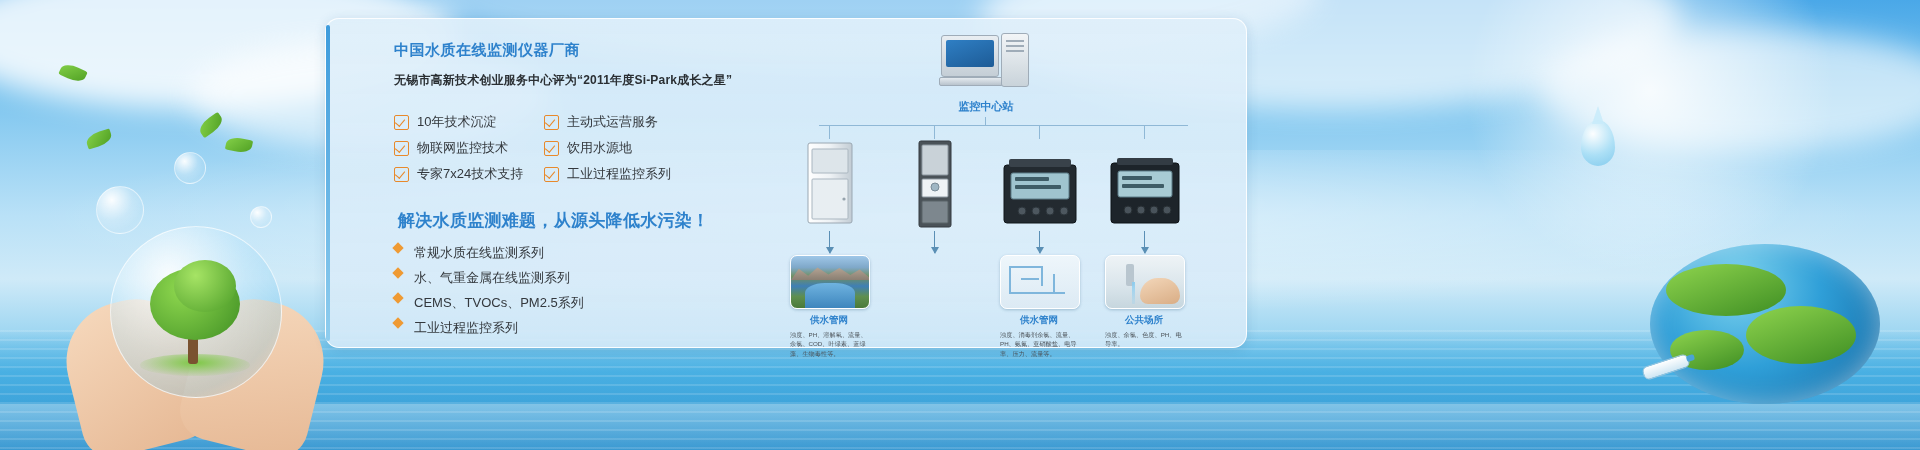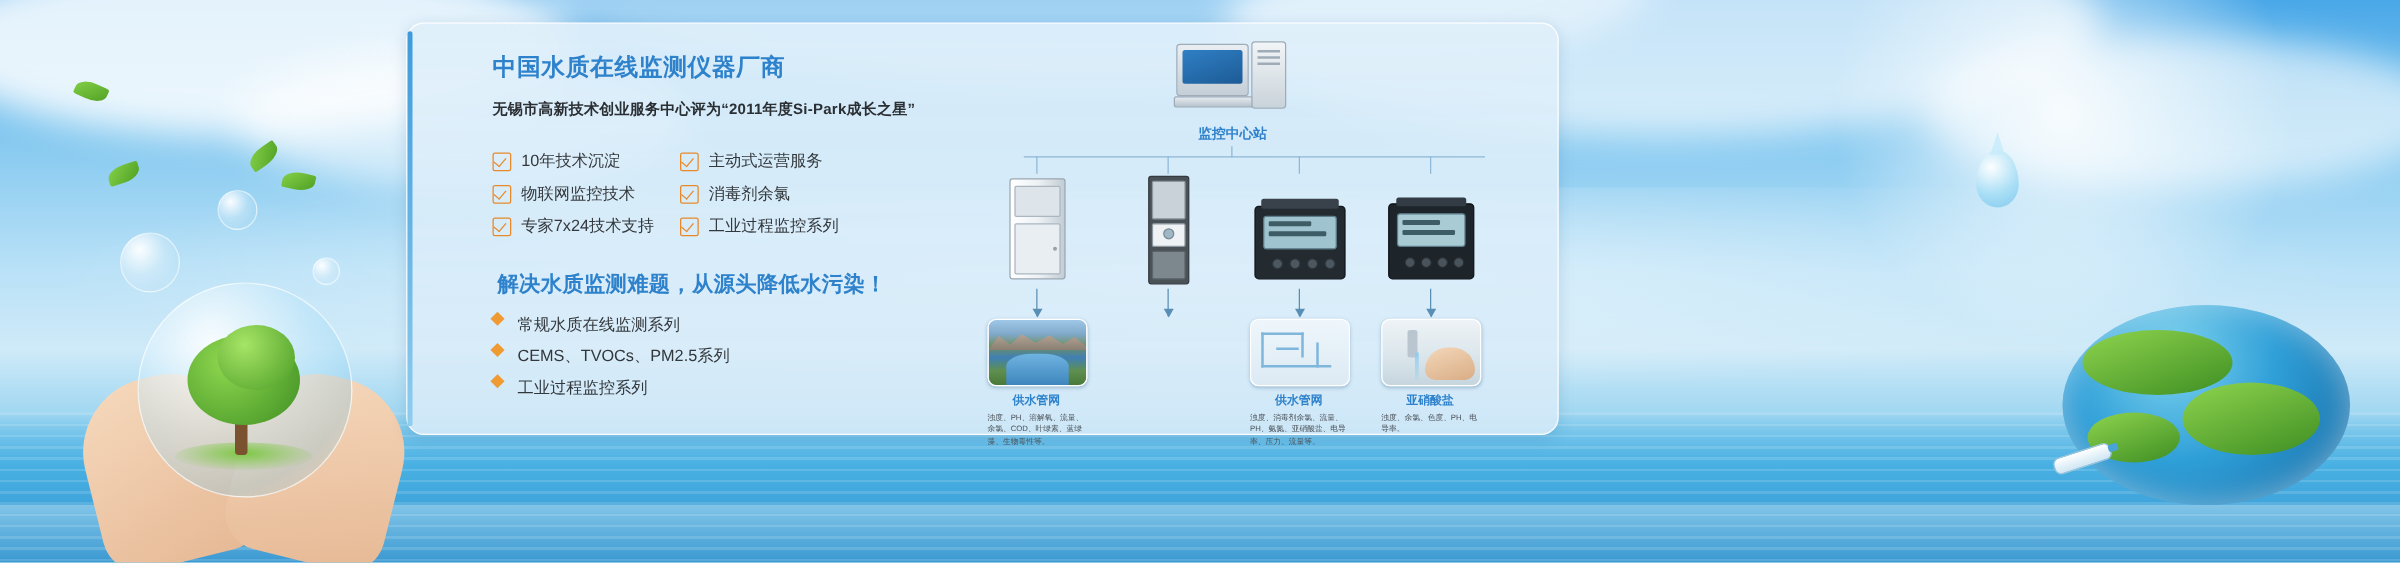--- a/index.html
+++ b/index.html
@@ -66,21 +66,21 @@
   .meter:after{content:"";position:absolute;right:-7px;top:2px;width:8px;height:6px;background:#4aa3d6;border-radius:2px;}
   
   .panel{position:absolute;left:325px;top:18px;width:920px;height:328px;
     background:linear-gradient(180deg,rgba(223,239,250,.92),rgba(214,234,248,.88));
     border:1px solid rgba(255,255,255,.9);border-radius:14px;
     box-shadow:0 2px 12px rgba(40,100,150,.18);}
   .panel .edge{position:absolute;left:0;top:6px;bottom:6px;width:4px;border-radius:4px;
     background:linear-gradient(180deg,#3d9bdc,#8fcdee);}
   
   .left{position:absolute;left:68px;top:22px;width:420px;}
-  .h1{color:#2e82cc;font-size:19px;font-weight:bold;letter-spacing:.5px;margin:0 0 12px 0;}
+  .h1{color:#2e82cc;font-size:15px;font-weight:bold;letter-spacing:.5px;margin:0 0 12px 0;}
   .sub{color:#2a2f33;font-size:12px;font-weight:bold;margin:0 0 20px 0;letter-spacing:.2px;}
   .checks{display:flex;flex-wrap:wrap;width:300px;margin-bottom:22px;}
   .chk{display:flex;align-items:center;width:150px;height:26px;font-size:13px;color:#33383d;}
   .chk .box{width:13px;height:13px;border:1.6px solid #e8892b;border-radius:2px;margin-right:8px;
     position:relative;flex:none;background:transparent;}
   .chk .box:after{content:"";position:absolute;left:2px;top:1px;width:5px;height:8px;
     border:solid #e8892b;border-width:0 1.8px 1.8px 0;transform:rotate(40deg);}
   .h2{color:#2e82cc;font-size:17px;font-weight:bold;margin:0 0 12px 4px;letter-spacing:.3px;}
   .bul{display:flex;align-items:flex-start;height:25px;font-size:13px;color:#33383d;}
   .bul .dia{width:8px;height:8px;background:#ef9a33;transform:rotate(45deg);margin-right:12px;flex:none;}
@@ -186,38 +186,42 @@
       <div class="chk">
         <span class="box"></span>
         <span>主动式运营服务</span>
       </div>
       <div class="chk">
         <span class="box"></span>
         <span>物联网监控技术</span>
       </div>
       <div class="chk">
         <span class="box"></span>
-        <span>消毒剂余氯</span>
+        <span>饮用水源地</span>
       </div>
       <div class="chk">
         <span class="box"></span>
         <span>专家7x24技术支持</span>
       </div>
       <div class="chk">
         <span class="box"></span>
         <span>工业过程监控系列</span>
       </div>
     </div>
 
     <h2 class="h2">解决水质监测难题，从源头降低水污染！</h2>
 
     <div>
       <div class="bul">
         <span class="dia"></span>
         <span>常规水质在线监测系列</span>
+      </div>
+      <div class="bul">
+        <span class="dia"></span>
+        <span>水、气重金属在线监测系列</span>
       </div>
       <div class="bul">
         <span class="dia"></span>
         <span>CEMS、TVOCs、PM2.5系列</span>
       </div>
       <div class="bul">
         <span class="dia"></span>
         <span>工业过程监控系列</span>
       </div>
     </div>
@@ -316,17 +320,17 @@
         <i style="left:52px;top:18px;width:2px;height:20px"></i>
         <i style="left:20px;top:22px;width:18px;height:2px"></i>
       </div>
       <div class="cap">供水管网</div>
       <div class="desc">浊度、消毒剂余氯、流量、PH、氨氮、亚硝酸盐、电导率、压力、流量等。</div>
     </div>
     <div class="card" style="left:324px">
       <div class="thumb sc-tap">
         <div class="hand-sh"></div>
       </div>
-      <div class="cap">亚硝酸盐</div>
+      <div class="cap">公共场所</div>
       <div class="desc">浊度、余氯、色度、PH、电导率。</div>
     </div>
   </div>
 </div>
 
 </body></html>

